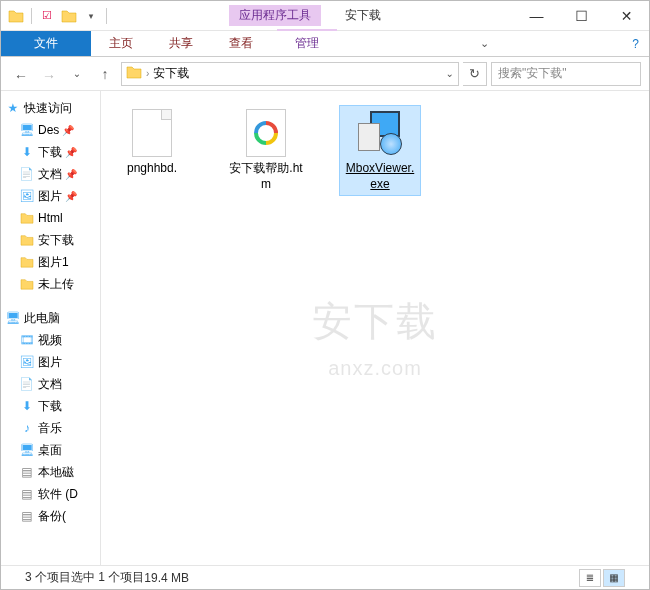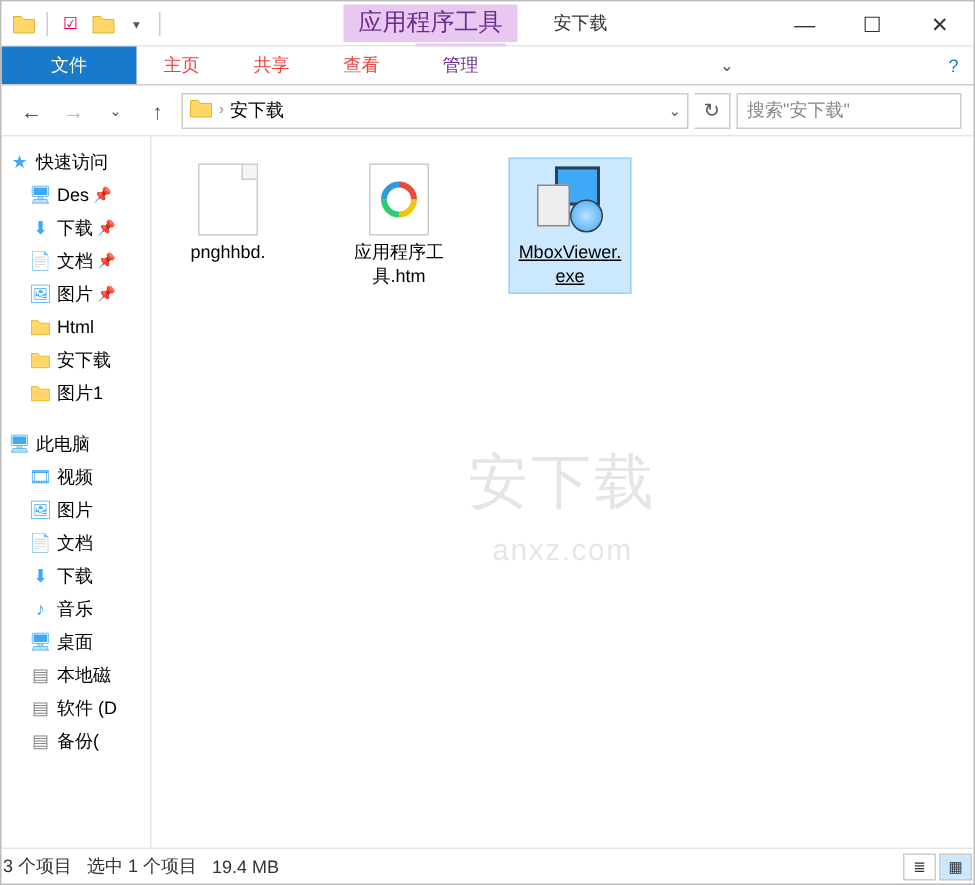--- a/index.html
+++ b/index.html
@@ -3,29 +3,29 @@
 <meta charset="utf-8">
 <style>
 * { margin: 0; padding: 0; box-sizing: border-box; font-family: "Microsoft YaHei", "Segoe UI", sans-serif; }
 body { background: #fff; width: 650px; height: 590px; overflow: hidden; border: 1px solid #bbb; position: relative; }
 
 
 .titlebar { height: 30px; display: flex; align-items: center; background: #fff; border-bottom: 1px solid #e5e5e5; }
 .titlebar-left { display: flex; align-items: center; gap: 4px; padding-left: 6px; }
 .qat-icon { width: 18px; height: 18px; display: flex; align-items: center; justify-content: center; font-size: 11px; }
 .qat-divider { width: 1px; height: 16px; background: #ccc; margin: 0 2px; }
-.contextual-tab { background: #e8c8f0; color: #6b2c91; font-size: 16px; padding: 2px 10px; margin-left: 120px; }
+.contextual-tab { background: #e8c8f0; color: #6b2c91; font-size: 12px; padding: 2px 10px; margin-left: 120px; }
 .title-text { font-size: 12px; margin-left: 24px; color: #333; }
 .win-controls { margin-left: auto; display: flex; }
 .win-btn { width: 45px; height: 30px; display: flex; align-items: center; justify-content: center; font-size: 14px; color: #333; }
 
 
 .ribbon { height: 26px; display: flex; align-items: stretch; border-bottom: 1px solid #ccc; font-size: 12px; }
 .ribbon-file { background: #1979ca; color: #fff; padding: 0 33px; display: flex; align-items: center; }
-.ribbon-tab { padding: 0 18px; display: flex; align-items: center; color: #ef4444; }
+.ribbon-tab { padding: 0 18px; display: flex; align-items: center; color: #7f1d1d; }
 .ribbon-contextual { color: #6b2c91; border-top: 2px solid #e8c8f0; margin-top: -2px; }
 .ribbon-expand { margin-left: auto; padding: 0 10px; display: flex; align-items: center; }
 
 
 .addressbar { height: 34px; display: flex; align-items: center; padding: 4px 8px; gap: 4px; border-bottom: 1px solid #e5e5e5; }
 .nav-btn { width: 24px; height: 24px; display: flex; align-items: center; justify-content: center; color: #555; font-size: 14px; }
 .nav-btn.disabled { color: #bbb; }
 .breadcrumb { flex: 1; border: 1px solid #ccc; height: 24px; display: flex; align-items: center; padding: 0 4px; font-size: 12px; gap: 4px; }
 .breadcrumb-sep { color: #888; font-size: 10px; }
 .refresh-btn { width: 24px; height: 24px; border: 1px solid #ccc; border-left: none; display: flex; align-items: center; justify-content: center; font-size: 13px; color: #555; }
@@ -45,21 +45,21 @@
 .file-item { width: 82px; display: flex; flex-direction: column; align-items: center; text-align: center; font-size: 12px; padding: 4px; }
 .file-item.selected { background: #cce8ff; border: 1px solid #99d1ff; padding: 3px; text-decoration: underline; }
 .file-icon { width: 48px; height: 48px; margin-bottom: 4px; display: flex; align-items: center; justify-content: center; }
 .file-label { word-break: break-all; line-height: 1.3; }
 
 .watermark { position: absolute; top: 50%; left: 50%; transform: translate(-50%, -40%); opacity: 0.12; font-size: 28px; color: #333; display: flex; align-items: center; gap: 8px; pointer-events: none; flex-direction: column; }
 .watermark-text { font-size: 40px; letter-spacing: 2px; }
 .watermark-sub { font-size: 20px; letter-spacing: 1px; }
 
 
-.statusbar { height: 24px; border-top: 1px solid #e5e5e5; display: flex; align-items: center; padding: 0 1px; font-size: 12px; color: #333; gap: 10px; }
+.statusbar { height: 24px; border-top: 1px solid #e5e5e5; display: flex; align-items: center; padding: 0 24px; font-size: 12px; color: #333; gap: 0; }
 .statusbar-right { margin-left: auto; display: flex; gap: 2px; }
 .view-btn { width: 22px; height: 18px; border: 1px solid #ccc; display: flex; align-items: center; justify-content: center; font-size: 10px; }
 
 
 .folder-svg { fill: #ffd667; stroke: #d9a400; stroke-width: 0.5; }
 </style>
 </head>
 <body>
 
 <div class="titlebar">
@@ -169,20 +169,28 @@
           <span>安下载</span>
         </div>
         <div class="tree-item l2">
           <span class="tree-icon">
             <svg width="14" height="12" viewBox="0 0 16 14">
               <path class="folder-svg" d="M1 2h5l2 2h7v9H1z"></path>
             </svg>
           </span>
           <span>图片1</span>
         </div>
+        <div class="tree-item l2">
+          <span class="tree-icon">
+            <svg width="14" height="12" viewBox="0 0 16 14">
+              <path class="folder-svg" d="M1 2h5l2 2h7v9H1z"></path>
+            </svg>
+          </span>
+          <span>未上传</span>
+        </div>
       </div>
     <div class="tree-spacer"></div>
     <div class="tree-item">
       <span class="tree-icon" style="color:#3fa9f5;">🖥</span>
       <span>此电脑</span>
     </div>
     <div id="pc-items">
         <div class="tree-item l2">
           <span class="tree-icon">
             <span style="color:#3fa9f5;">🎞</span>
@@ -255,21 +263,21 @@
             <div style="width:40px;height:48px;border:1px solid #ccc;background:#fff;display:flex;align-items:center;justify-content:center;">
               <svg width="28" height="28" viewBox="0 0 28 28">
                 <circle cx="14" cy="14" r="10" fill="none" stroke="#ccc"></circle>
                 <path d="M14 4 A10 10 0 0 1 24 14" stroke="#e74c3c" stroke-width="4" fill="none"></path>
                 <path d="M24 14 A10 10 0 0 1 14 24" stroke="#f1c40f" stroke-width="4" fill="none"></path>
                 <path d="M14 24 A10 10 0 0 1 4 14" stroke="#2ecc71" stroke-width="4" fill="none"></path>
                 <path d="M4 14 A10 10 0 0 1 14 4" stroke="#3498db" stroke-width="4" fill="none"></path>
               </svg>
             </div>
           </div>
-          <div class="file-label">应用程序工具.htm</div>
+          <div class="file-label">安下载帮助.htm</div>
         </div>
         <div class="file-item selected">
           <div class="file-icon">
             <div style="width:48px;height:48px;position:relative;">
               <div style="position:absolute;top:2px;right:4px;width:30px;height:26px;background:#3fa9f5;border:2px solid #2c3e50;"></div>
               <div style="position:absolute;bottom:6px;left:2px;width:22px;height:28px;background:#eee;border:1px solid #888;"></div>
               <div style="position:absolute;bottom:2px;right:2px;width:22px;height:22px;border-radius:50%;background:radial-gradient(circle,#bde0ff,#3fa9f5);border:1px solid #2c3e50;"></div>
             </div>
           </div>
           <div class="file-label">MboxViewer.exe</div>

